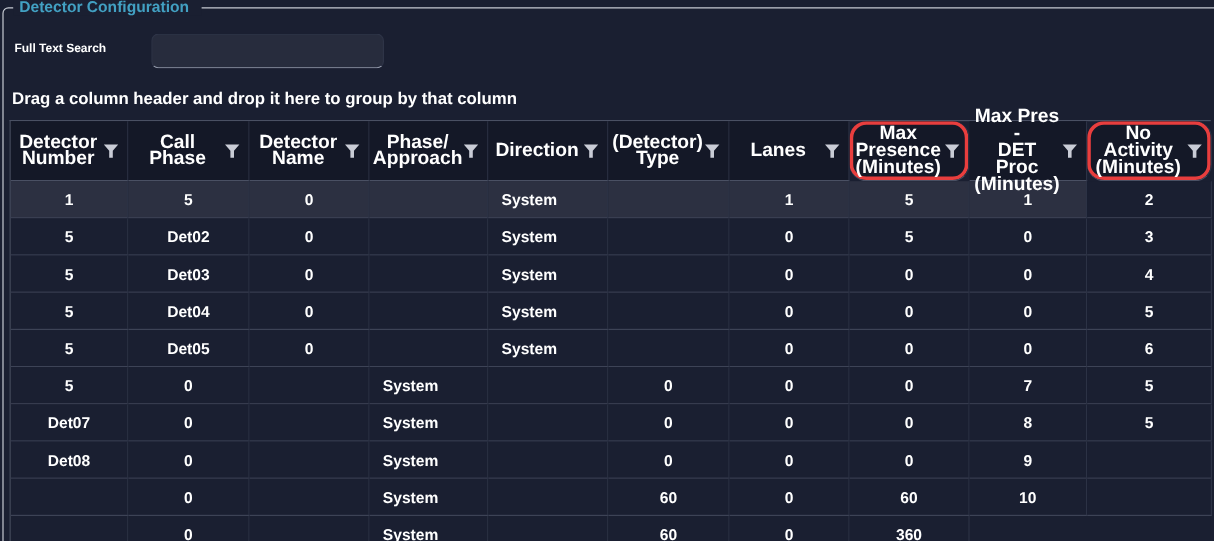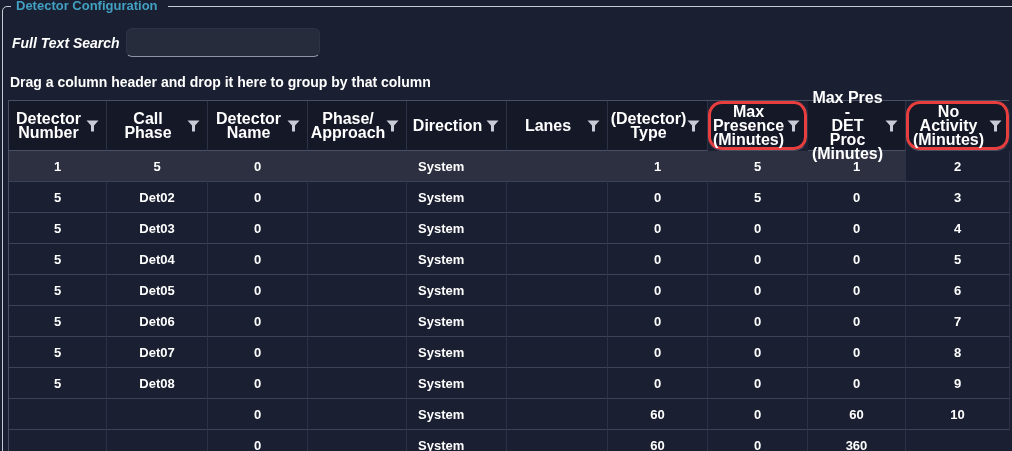--- a/index.html
+++ b/index.html
@@ -27,21 +27,21 @@
   .panel-title{
     position:absolute;left:8px;top:-9px;
     background:var(--bg);
     padding:0 10px 0 5px;
     color:var(--accent);
     font-size:13px;font-weight:bold;
     pointer-events:auto;white-space:nowrap;
   }
   .search-label{
     position:absolute;left:12px;top:35px;
-    font-size:14px;font-weight:bold;font-style:italic;
+    font-size:10px;font-weight:bold;
   }
   .search-input{
     position:absolute;left:126px;top:28px;width:194px;height:29px;
     box-sizing:border-box;
     background:#272c3d;
     border:1px solid #2e3447;
     border-bottom:1px solid #8f95a6;
     border-radius:6px;
     color:#fff;padding:0 9px;
     font:bold 13px "Liberation Sans","DejaVu Sans",sans-serif;
@@ -124,27 +124,27 @@
           <path d="M0.5 0.5 H12.5 L8 5.6 V11.5 H5 V5.6 Z" fill="#c9ccd6"></path>
         </svg></span>
     </div>
     <div class="th">
       <span>Direction</span>
       <span class="funnel"><svg width="13" height="12" viewBox="0 0 13 12">
           <path d="M0.5 0.5 H12.5 L8 5.6 V11.5 H5 V5.6 Z" fill="#c9ccd6"></path>
         </svg></span>
     </div>
     <div class="th">
+      <span>(Detector)<br>Type</span>
+      <span class="funnel"><svg width="13" height="12" viewBox="0 0 13 12">
+          <path d="M0.5 0.5 H12.5 L8 5.6 V11.5 H5 V5.6 Z" fill="#c9ccd6"></path>
+        </svg></span>
+    </div>
+    <div class="th">
       <span>Lanes</span>
-      <span class="funnel"><svg width="13" height="12" viewBox="0 0 13 12">
-          <path d="M0.5 0.5 H12.5 L8 5.6 V11.5 H5 V5.6 Z" fill="#c9ccd6"></path>
-        </svg></span>
-    </div>
-    <div class="th">
-      <span>(Detector)<br>Type</span>
       <span class="funnel"><svg width="13" height="12" viewBox="0 0 13 12">
           <path d="M0.5 0.5 H12.5 L8 5.6 V11.5 H5 V5.6 Z" fill="#c9ccd6"></path>
         </svg></span>
     </div>
     <div class="th hl">
       <span>Max<br>Presence<br>(Minutes)</span>
       <span class="funnel"><svg width="13" height="12" viewBox="0 0 13 12">
           <path d="M0.5 0.5 H12.5 L8 5.6 V11.5 H5 V5.6 Z" fill="#c9ccd6"></path>
         </svg></span>
     </div>
@@ -204,21 +204,20 @@
     <div class="td">Det05</div>
     <div class="td">0</div>
     <div class="td"></div>
     <div class="td left">System</div>
     <div class="td"></div>
     <div class="td">0</div>
     <div class="td">0</div>
     <div class="td">0</div>
     <div class="td">6</div>
     <div class="td">5</div>
-    <div class="td">Det06</div>
     <div class="td">0</div>
     <div class="td"></div>
     <div class="td left">System</div>
     <div class="td"></div>
     <div class="td">0</div>
     <div class="td">0</div>
     <div class="td">0</div>
     <div class="td">7</div>
     <div class="td">5</div>
     <div class="td">Det07</div>

